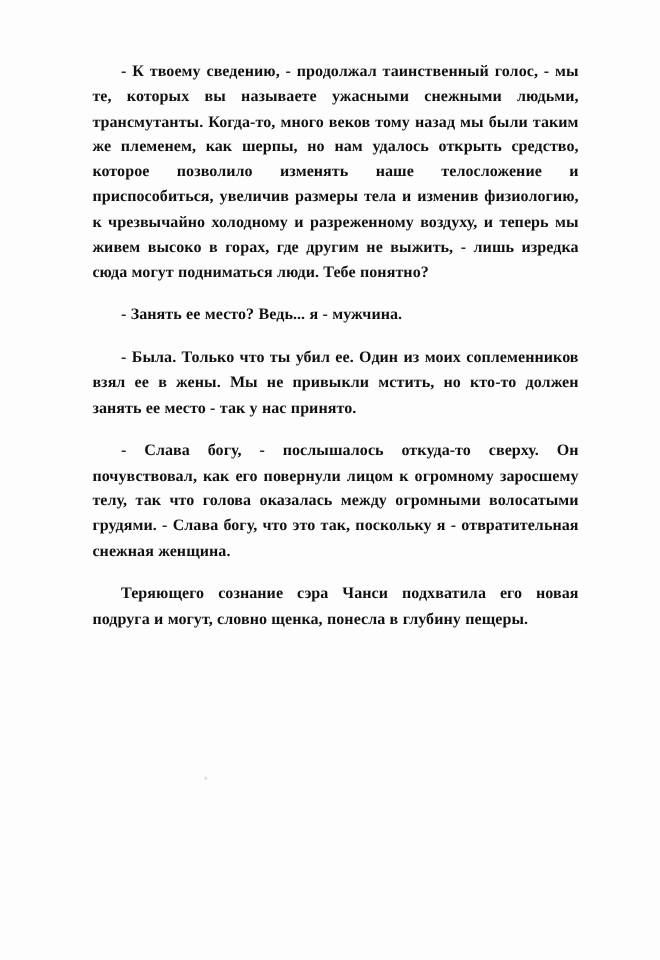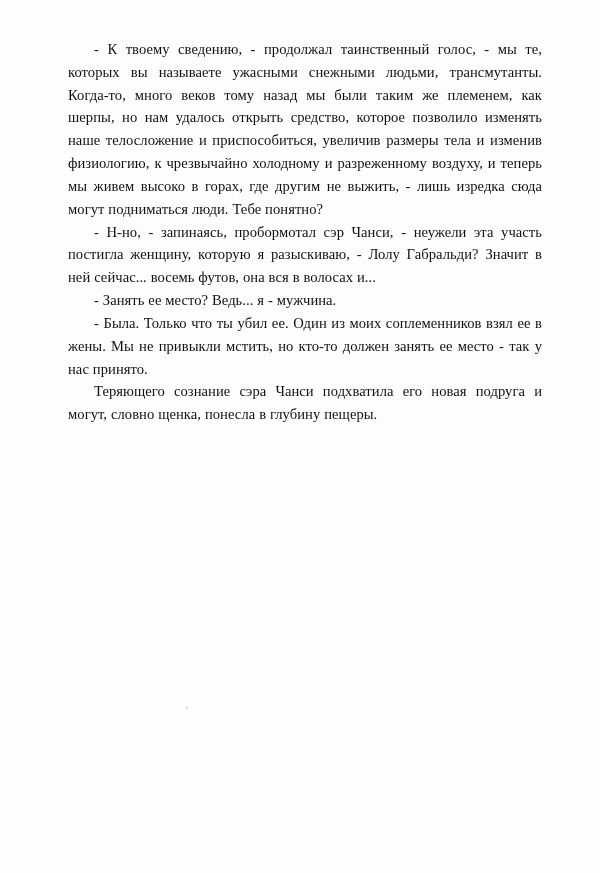--- a/index.html
+++ b/index.html
@@ -23,25 +23,26 @@
     background: #fdfdfd;
   }
   .text-block {
     font-size: 14.6px;
     line-height: 1.565;
     text-align: justify;
     text-justify: inter-word;
     color: #111;
   }
   .para {
-    margin: 0;
+    margin: 16px;
     text-indent: 26px;
     text-align: justify;
     -webkit-hyphens: manual;
     hyphens: manual;
+    font-weight: bold;
   }
   .para.last-of-section {
     text-align: justify;
   }
   
   .para {
     letter-spacing: 0.05px;
     word-spacing: 0.2px;
   }
   .speck {
@@ -51,19 +52,19 @@
     background: #d9d9d9;
     border-radius: 50%;
   }
 </style>
 </head>
 <body>
 
 <div class="page">
   <div class="text-block">
     <p class="para">- К твоему сведению, - продолжал таинственный голос, - мы те, которых вы называете ужасными снежными людьми, трансмутанты. Когда-то, много веков тому назад мы были таким же племенем, как шерпы, но нам удалось открыть средство, которое позволило изменять наше телосложение и приспособиться, увеличив размеры тела и изменив физиологию, к чрезвычайно холодному и разреженному воздуху, и теперь мы живем высоко в горах, где другим не выжить, - лишь изредка сюда могут подниматься люди. Тебе понятно?</p>
-    <p class="para">- Н-но, - запинаясь, пробормотал сэр Чанси, - неужели эта участь постигла женщину, которую я разыскиваю, - Лолу Габральди? Значит в ней сейчас... восемь футов, она вся в волосах и...</p>
     <p class="para">- Занять ее место? Ведь... я - мужчина.</p>
     <p class="para">- Была. Только что ты убил ее. Один из моих соплеменников взял ее в жены. Мы не привыкли мстить, но кто-то должен занять ее место - так у нас принято.</p>
+    <p class="para">- Слава богу, - послышалось откуда-то сверху. Он почувствовал, как его повернули лицом к огромному заросшему телу, так что голова оказалась между огромными волосатыми грудями. - Слава богу, что это так, поскольку я - отвратительная снежная женщина.</p>
     <p class="para last-of-section">Теряющего сознание сэра Чанси подхватила его новая подруга и могут, словно щенка, понесла в глубину пещеры.</p>
   </div>
   <div class="speck" style="left:186px; top:706px;"></div>
 </div>
 
 </body></html>

